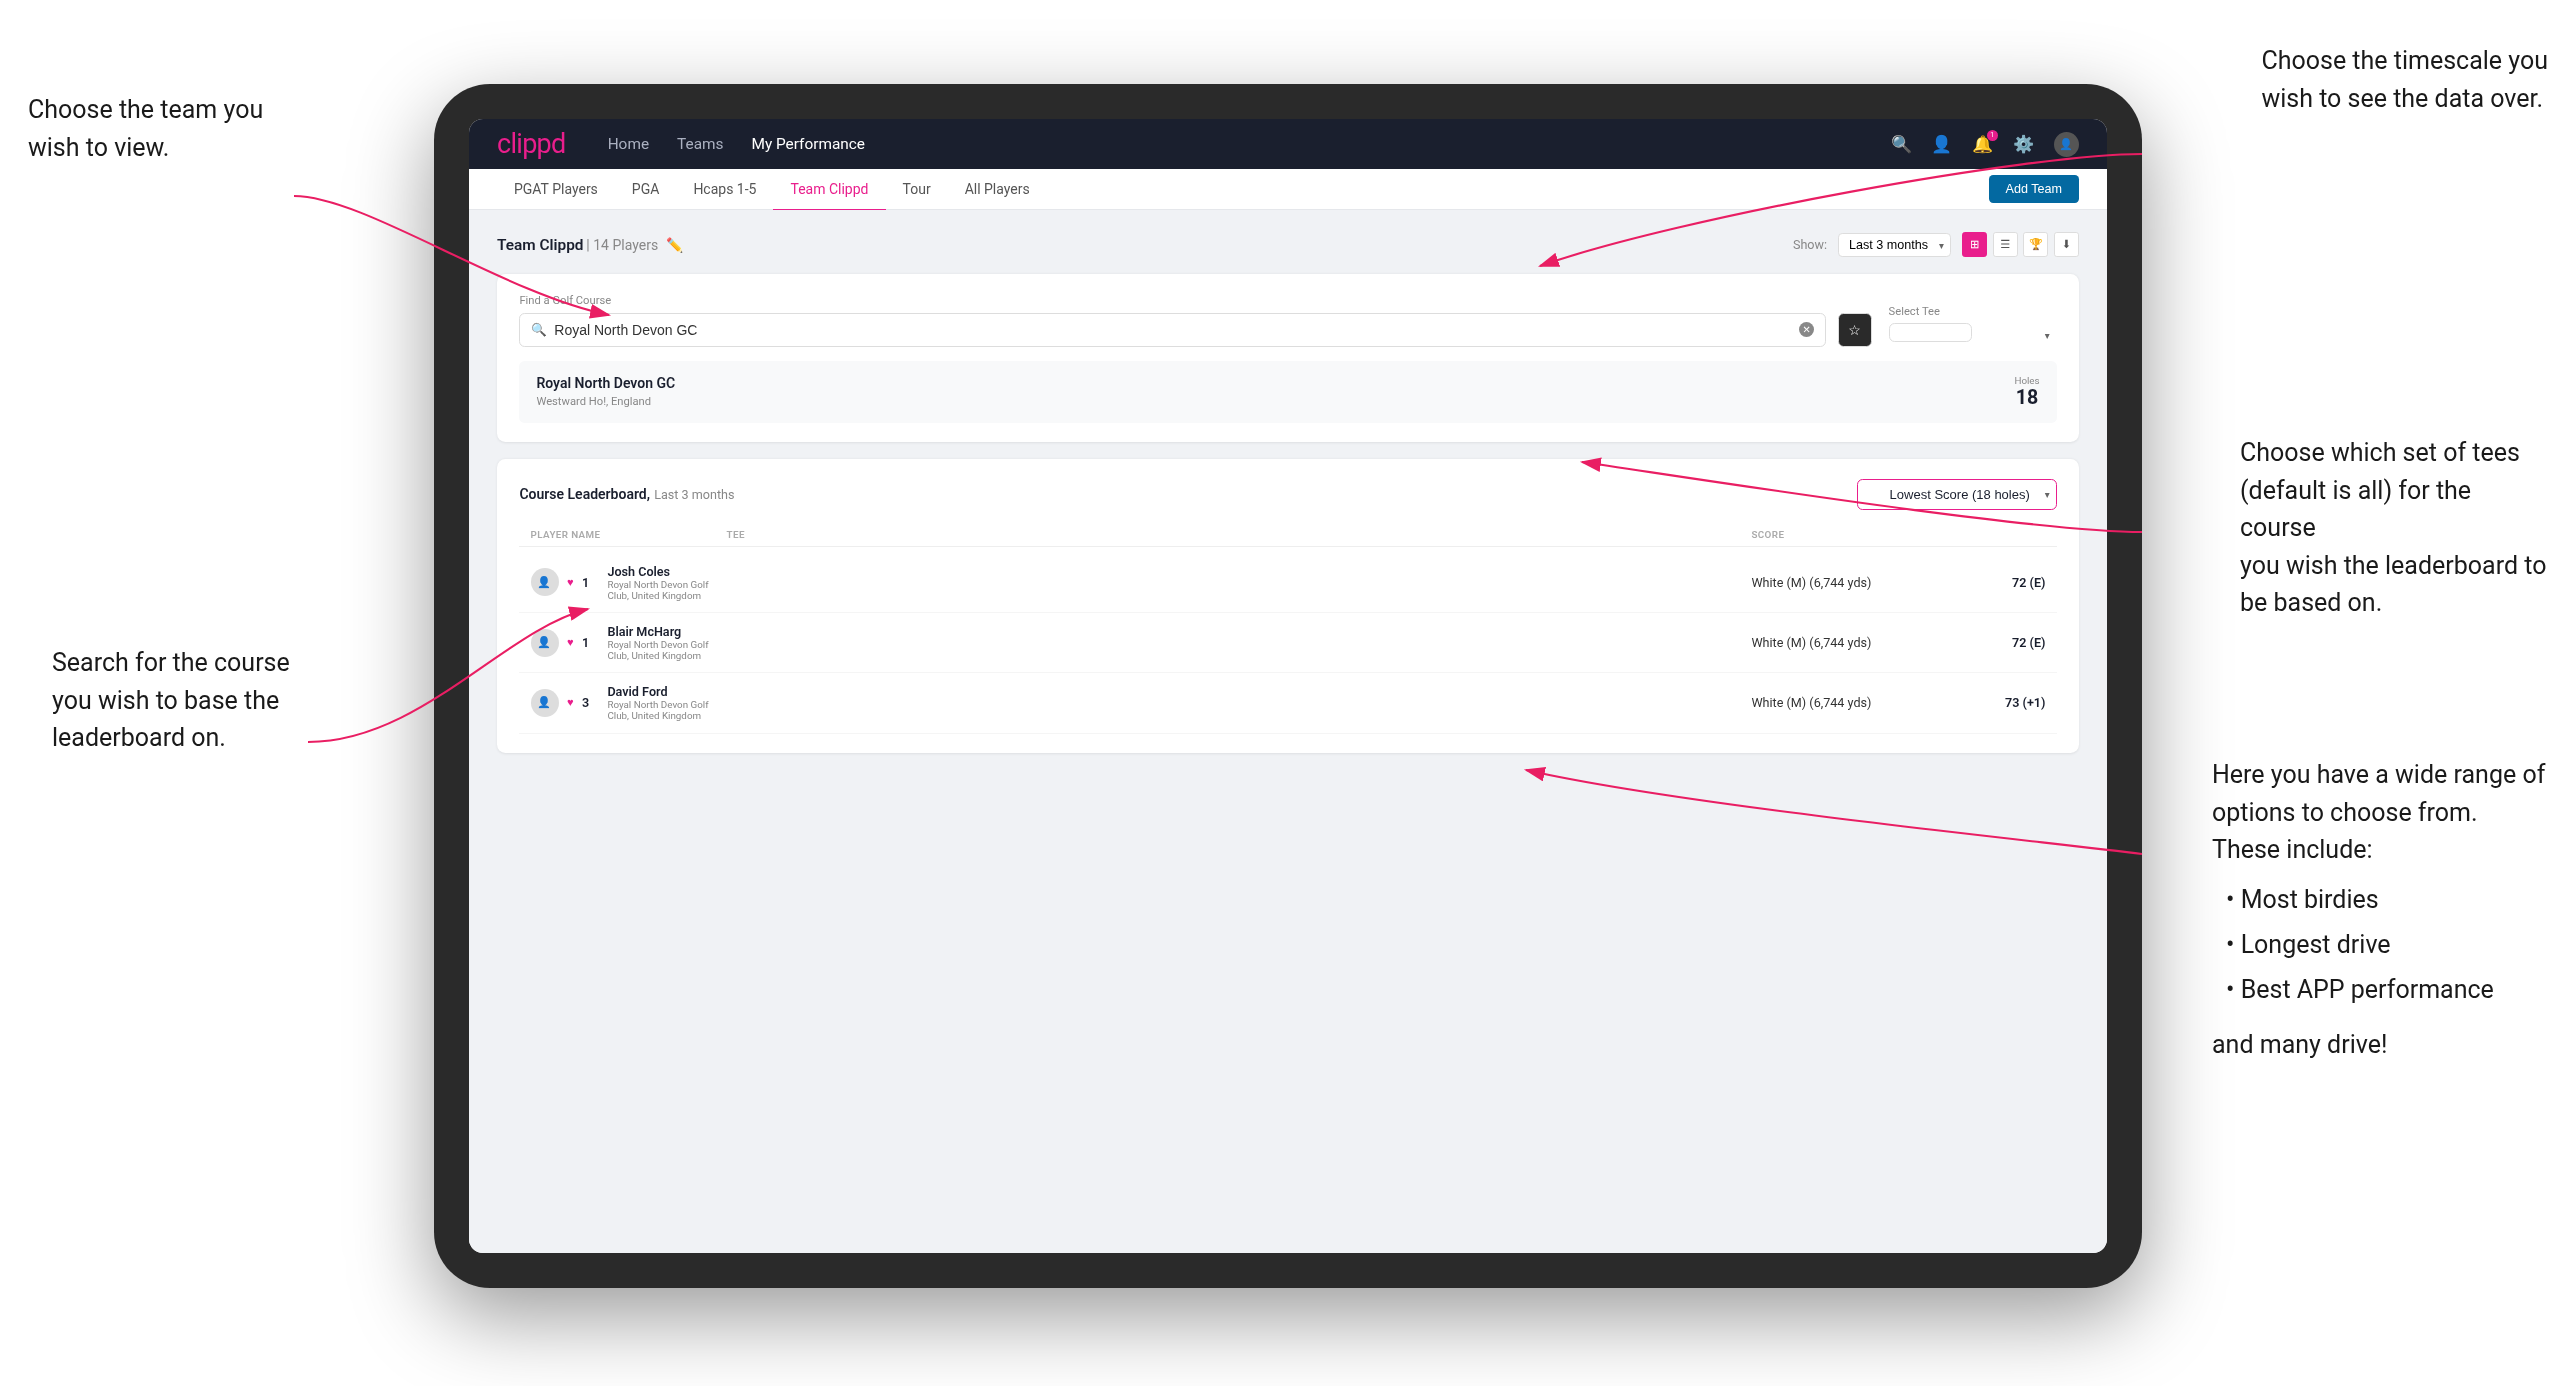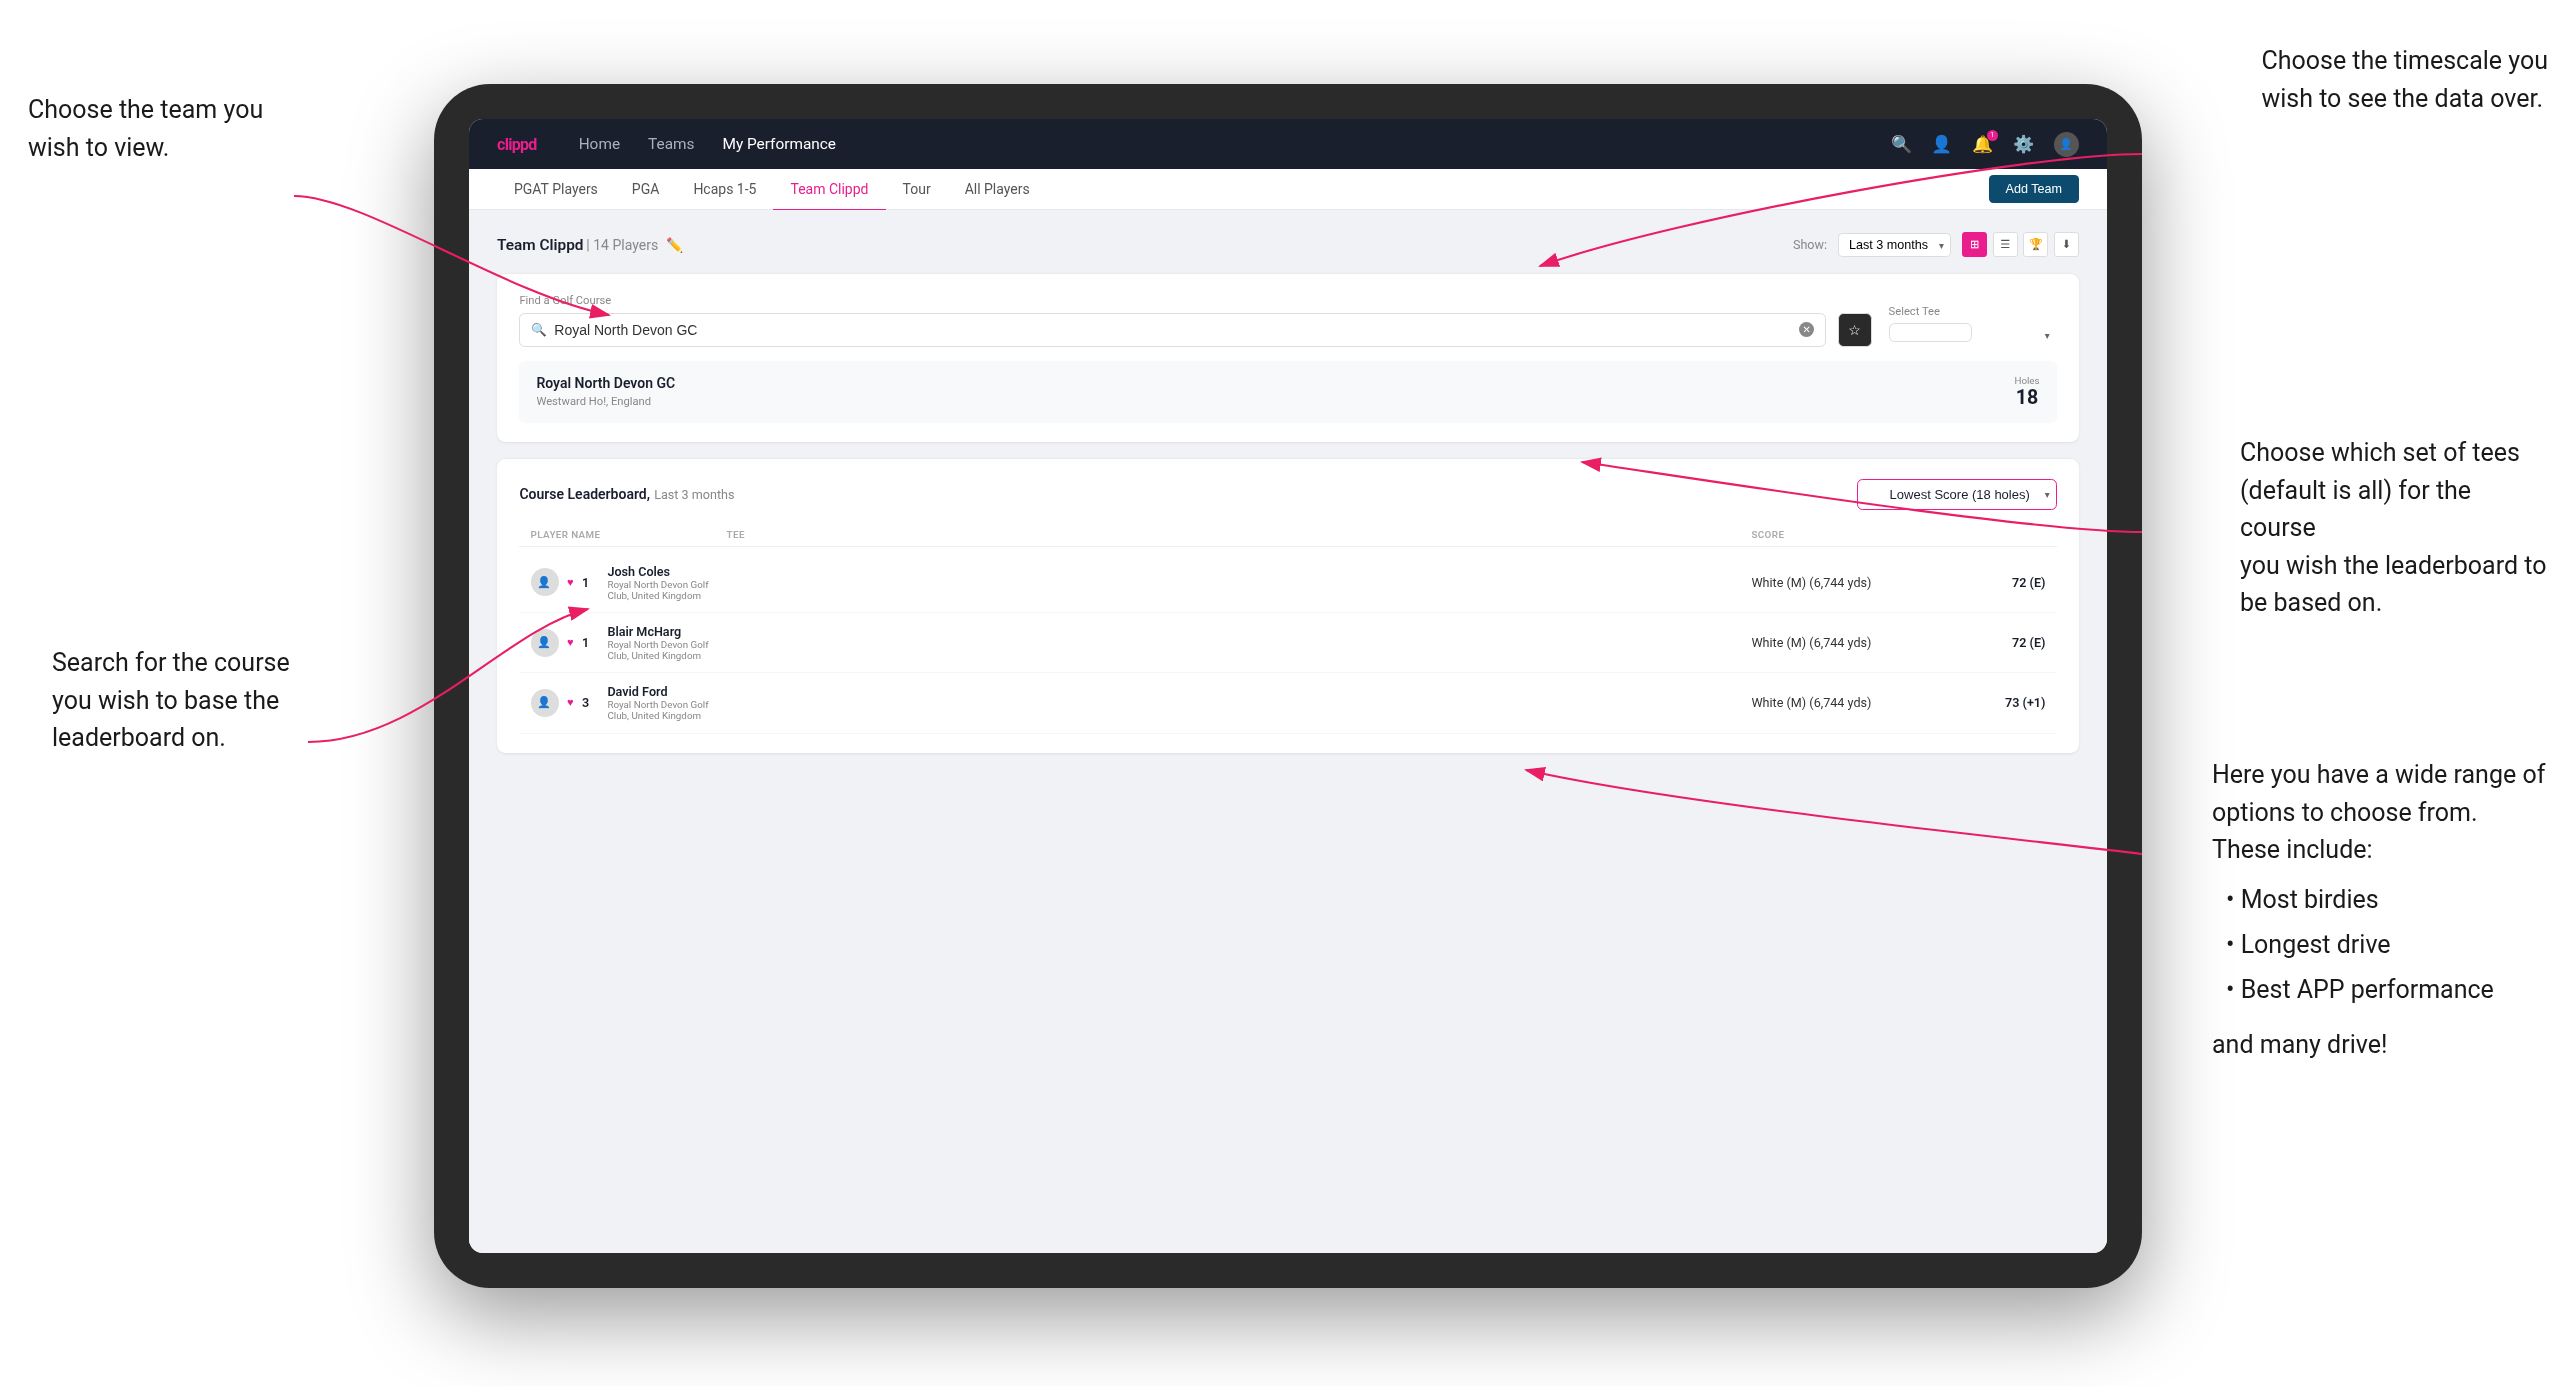--- a/index.html
+++ b/index.html
@@ -52,22 +52,22 @@
       background: #1a1f2e;
       height: 50px;
       display: flex;
       align-items: center;
       padding: 0 28px;
       flex-shrink: 0;
     }
 
     .nav-logo {
       color: #e91e8c;
-      font-size: 16px;
-      font-weight: 700;
+      font-size: 27px;
+      font-weight: 400;
       margin-right: 42px;
       letter-spacing: -0.7px;
     }
 
     .nav-links {
       display: flex;
       gap: 28px;
       align-items: center;
       flex: 1;
     }
@@ -148,21 +148,21 @@
       white-space: nowrap;
     }
 
     .sub-nav-item.active {
       color: #e91e8c;
       border-bottom: 1.4px solid #e91e8c;
     }
 
     .add-team-btn {
       margin-left: auto;
-      background: #0c4a6e;
+      background: #0369a1;
       color: white;
       padding: 7px 17px;
       border-radius: 4.2px;
       font-size: 12.6px;
       cursor: pointer;
       border: none;
     }
 
     
     .main-content {

